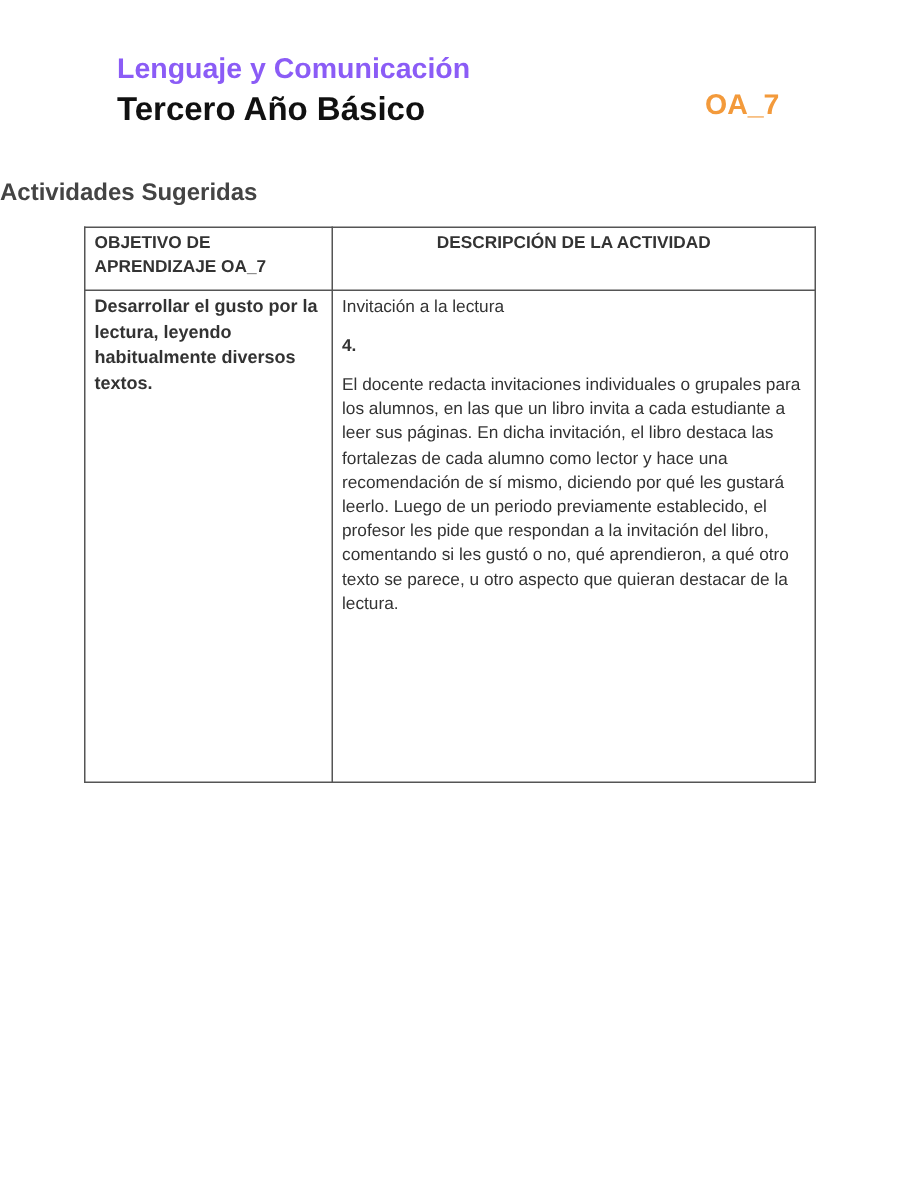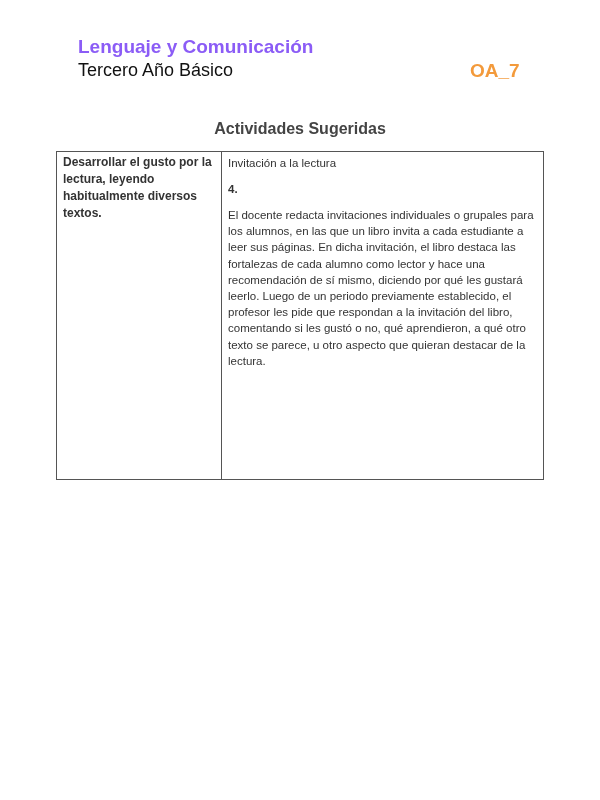--- a/index.html
+++ b/index.html
@@ -1,20 +1,20 @@
 <!DOCTYPE html>
 <html><head>
   <meta charset="utf-8">
   <style>
     html, body { margin: 0; padding: 0; background: #ffffff; }
     body { width: 600px; height: 800px; position: relative; font-family: "Liberation Sans", sans-serif; color: #222; overflow: hidden; }
     .subject { position: absolute; left: 78px; top: 36px; font-size: 19px; font-weight: bold; color: #8b5cf6; }
-    .grade { position: absolute; left: 78px; top: 60px; font-size: 18px; font-weight: normal; color: #111; }
+    .grade { position: absolute; left: 78px; top: 60px; font-size: 22px; font-weight: bold; color: #111; }
     .code { position: absolute; left: 470px; top: 60px; font-size: 19px; font-weight: bold; color: #f39a3b; }
-    .section-title { position: absolute; left: 0; width: 600px; top: 120px; text-align: center; font-size: 16px; font-weight: bold; color: #444; }
+    .section-title { position: absolute; left: 0; width: 600px; top: 120px; font-size: 16px; font-weight: bold; color: #444; }
     table { position: absolute; left: 56px; top: 151px; width: 488px; border-collapse: collapse; }
     td { border: 1.5px solid #555; vertical-align: top; padding: 2px 6px; font-size: 11.5px; line-height: 16px; }
     .col1 { width: 152px; }
     .hdr td { height: 37px; font-weight: bold; color: #333; }
     .hdr .c2 { text-align: center; }
     .body-row td { height: 323px; margin-top: 36px; }
     .objective { font-weight: bold; color: #333; font-size: 12px; line-height: 17px; }
     .act-title { font-weight: normal; color: #333; margin-top: 1px; }
     .act-num { font-weight: bold; color: #333; margin-top: 10px; }
     .act-text { margin-top: 10px; color: #333; line-height: 16.2px; }
@@ -23,20 +23,24 @@
 <body>
 
 <div class="subject">Lenguaje y Comunicación</div>
 <div class="grade">Tercero Año Básico</div>
 <div class="code">OA_7</div>
 
 <div class="section-title">Actividades Sugeridas</div>
 
 <table>
   <tbody>
+      <tr class="hdr">
+    <td class="col1">OBJETIVO DE APRENDIZAJE OA_7</td>
+    <td class="c2">DESCRIPCIÓN DE LA ACTIVIDAD</td>
+  </tr>
   <tr class="body-row">
     <td class="col1">
       <div class="objective">Desarrollar el gusto por la lectura, leyendo habitualmente diversos textos.</div>
     </td>
     <td>
       <div class="act-title">Invitación a la lectura</div>
       <div class="act-num">4.</div>
       <div class="act-text">El docente redacta invitaciones individuales o grupales para los alumnos, en las que un libro invita a cada estudiante a leer sus páginas. En dicha invitación, el libro destaca las fortalezas de cada alumno como lector y hace una recomendación de sí mismo, diciendo por qué les gustará leerlo. Luego de un periodo previamente establecido, el profesor les pide que respondan a la invitación del libro, comentando si les gustó o no, qué aprendieron, a qué otro texto se parece, u otro aspecto que quieran destacar de la lectura.</div>
     </td>
   </tr>

